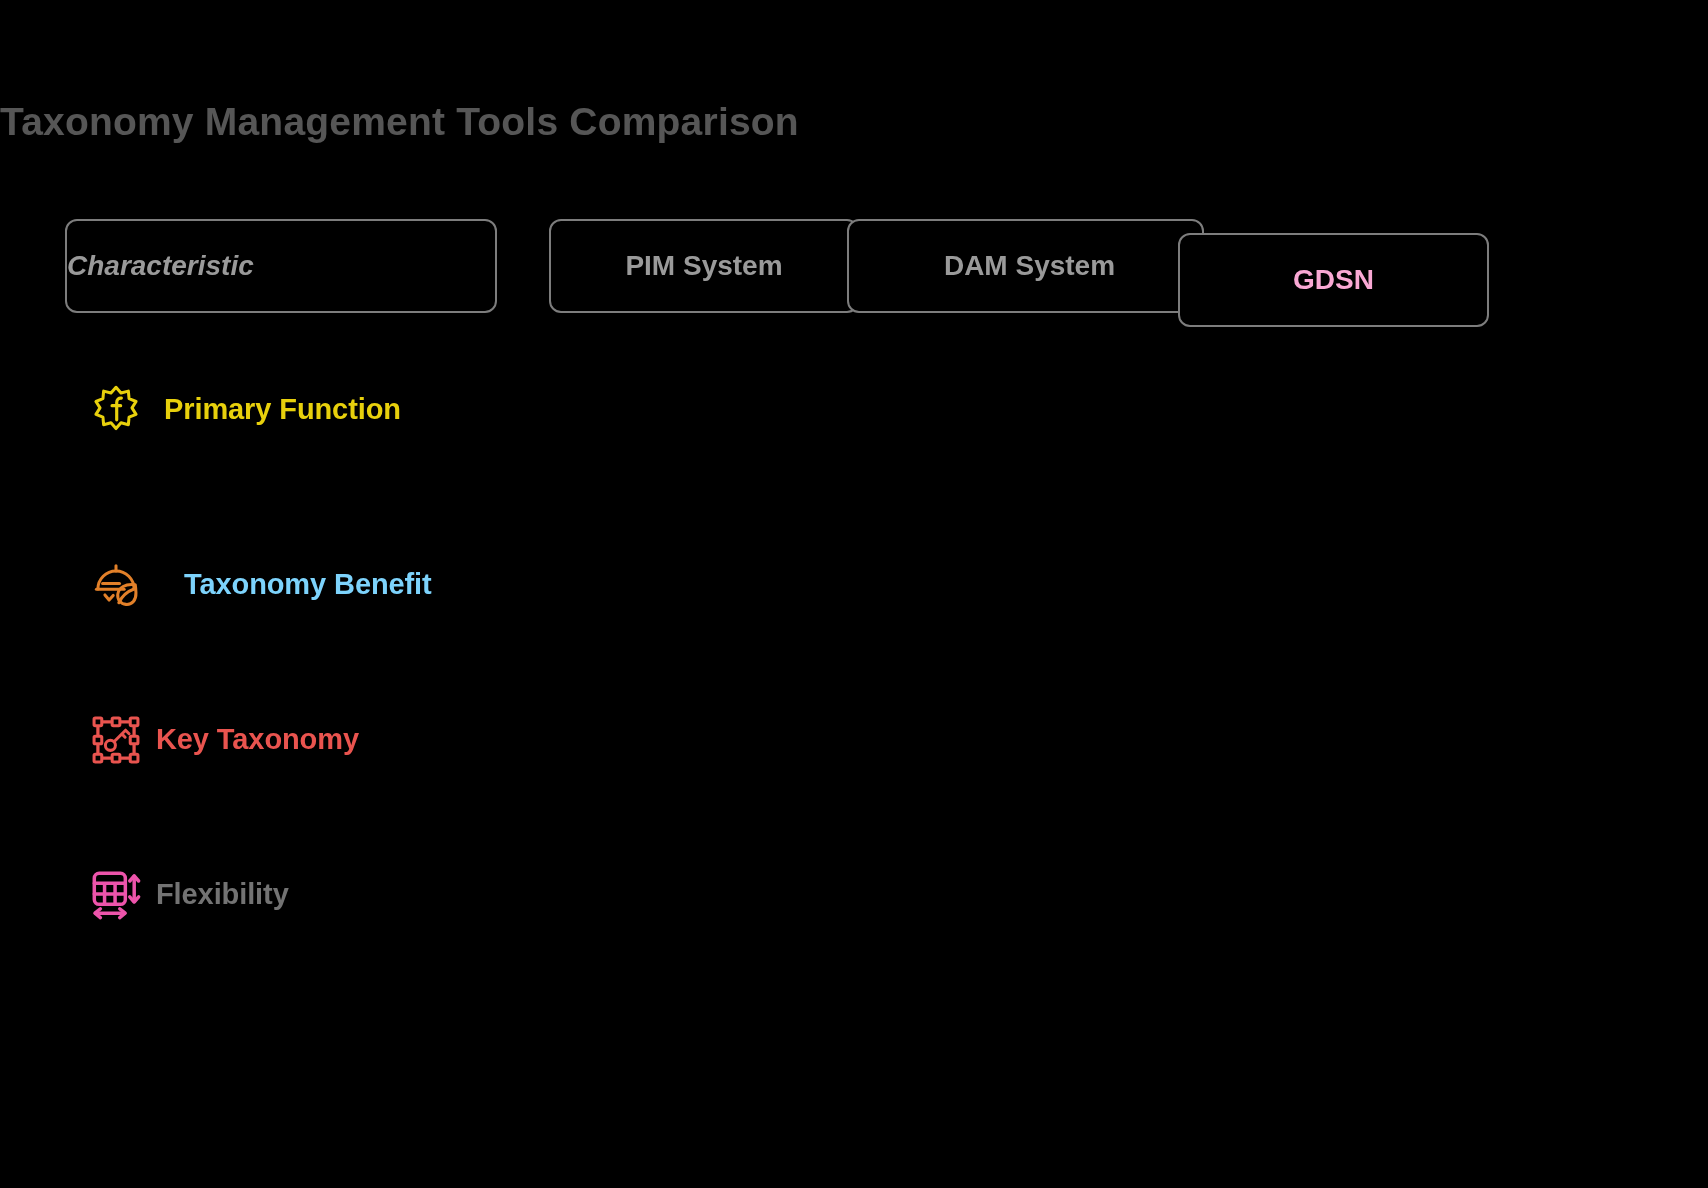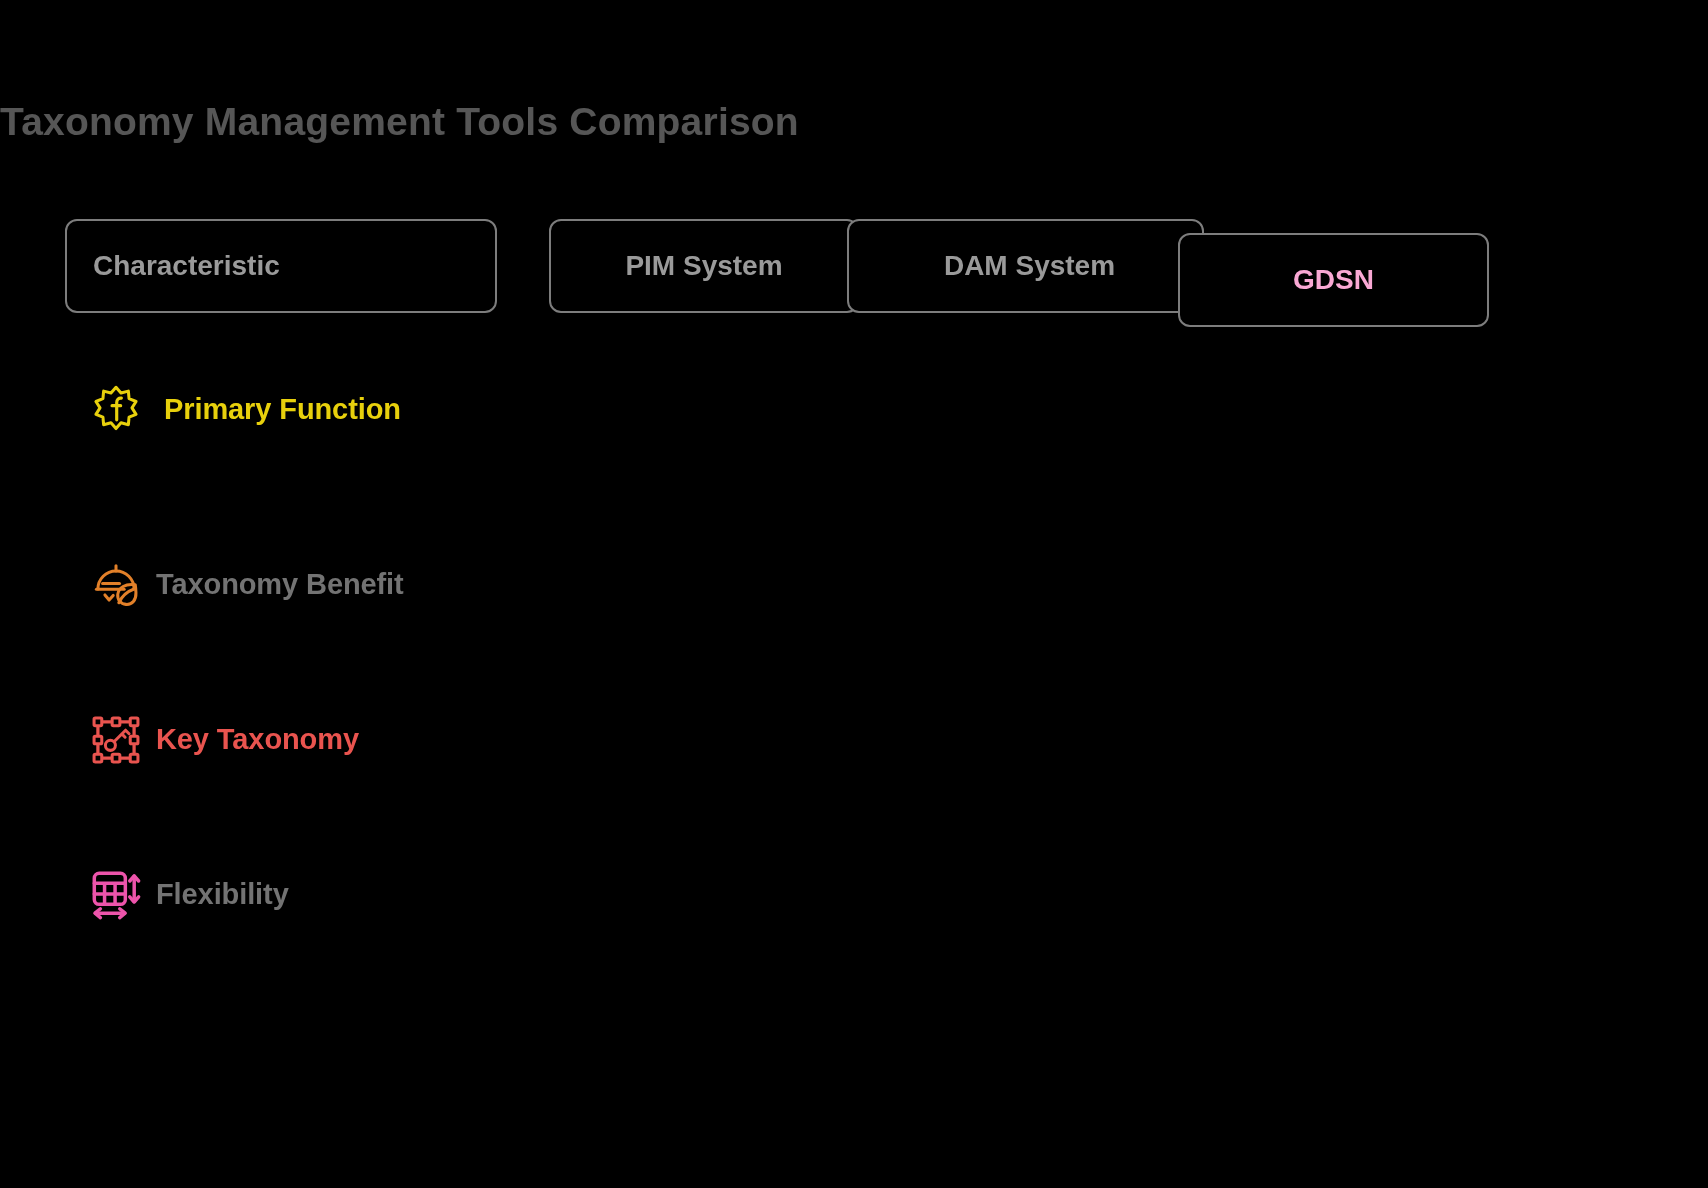--- a/index.html
+++ b/index.html
@@ -54,21 +54,21 @@
     background: #000000;
     display: flex;
     align-items: center;
     font-size: 28px;
     font-weight: bold;
     color: #9a9a9a;
     white-space: nowrap;
   }
   .header-cell.align-left {
     justify-content: flex-start;
-    padding-left: 26px;
+    font-style: italic;
   }
   .header-cell.align-center {
     justify-content: center;
   }
 
   .hc-0 { left: 0px;    width: 432px; }
   .hc-1 { left: 452px;  width: 310px; }
   .hc-2 { left: 782px;  width: 357px; padding-left: 8px; }
   .hc-3 { left: 1113px; width: 311px; }
 
@@ -177,21 +177,21 @@
         <svg class="row-icon" viewBox="0 0 48 48" fill="none" style="color: rgb(226, 128, 41);">
           <path d="M24 7.5 V12" stroke="currentColor" stroke-width="2.6" stroke-linecap="round"></path>
           <path d="M8.5 27.5 a15.5 15.5 0 0 1 31 0" stroke="currentColor" stroke-width="2.6" stroke-linecap="round"></path>
           <path d="M7.2 27.6 H31" stroke="currentColor" stroke-width="2.6" stroke-linecap="round"></path>
           <path d="M12.5 22.8 H27" stroke="currentColor" stroke-width="2.6" stroke-linecap="round"></path>
           <path d="M14.5 32.5 l3.6 4.4 l3.5 -4.0" stroke="currentColor" stroke-width="2.6" stroke-linecap="round" stroke-linejoin="round"></path>
           <path d="M40.5 23.8 c-8.4 -1.2 -14.3 2.4 -15.0 8.2 c-0.5 4.4 2.6 8.2 7.0 8.6
                    c5.4 0.5 8.8 -3.8 8.6 -10.0 c-0.1 -2.6 -0.3 -5.0 -0.6 -6.8 Z" stroke="currentColor" stroke-width="2.6" stroke-linejoin="round"></path>
           <path d="M26.4 39.2 c2.8 -5.8 7.0 -9.6 12.6 -11.6" stroke="currentColor" stroke-width="2.6" stroke-linecap="round"></path>
         </svg>
-        <span class="row-label-text" style="color: #737373;">Taxonomy Benefit</span>
+        <span class="row-label-text" style="color: #7dd3fc; margin-left: 28px;">Taxonomy Benefit</span>
       </div>
       <div class="data-cell dc-1"></div>
       <div class="data-cell dc-2"></div>
       <div class="data-cell dc-3"></div>
     </div>
 
     <div class="data-row row-2">
       <div class="row-label-cell">
         <svg class="row-icon" viewBox="0 0 48 48" fill="none" style="color: rgb(233, 84, 79);">
           <rect x="8.5" y="8.5" width="31" height="31" rx="1" stroke="currentColor" stroke-width="2.8"></rect>

